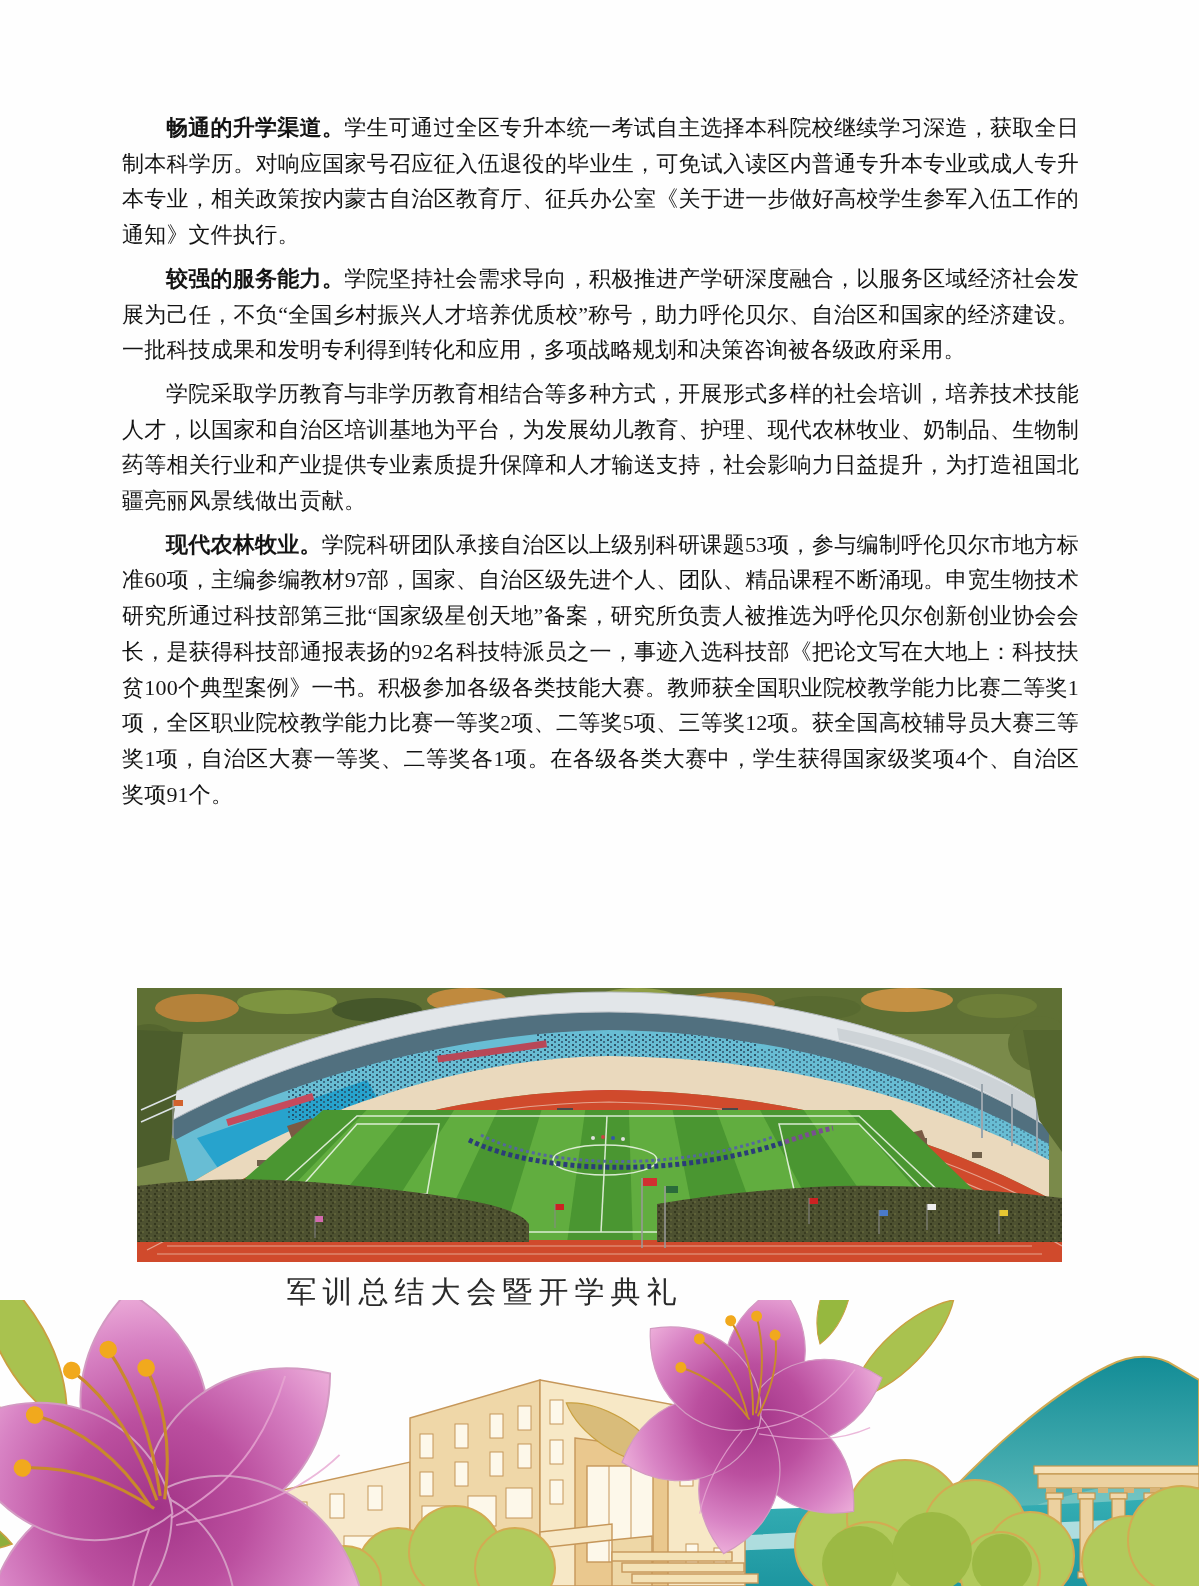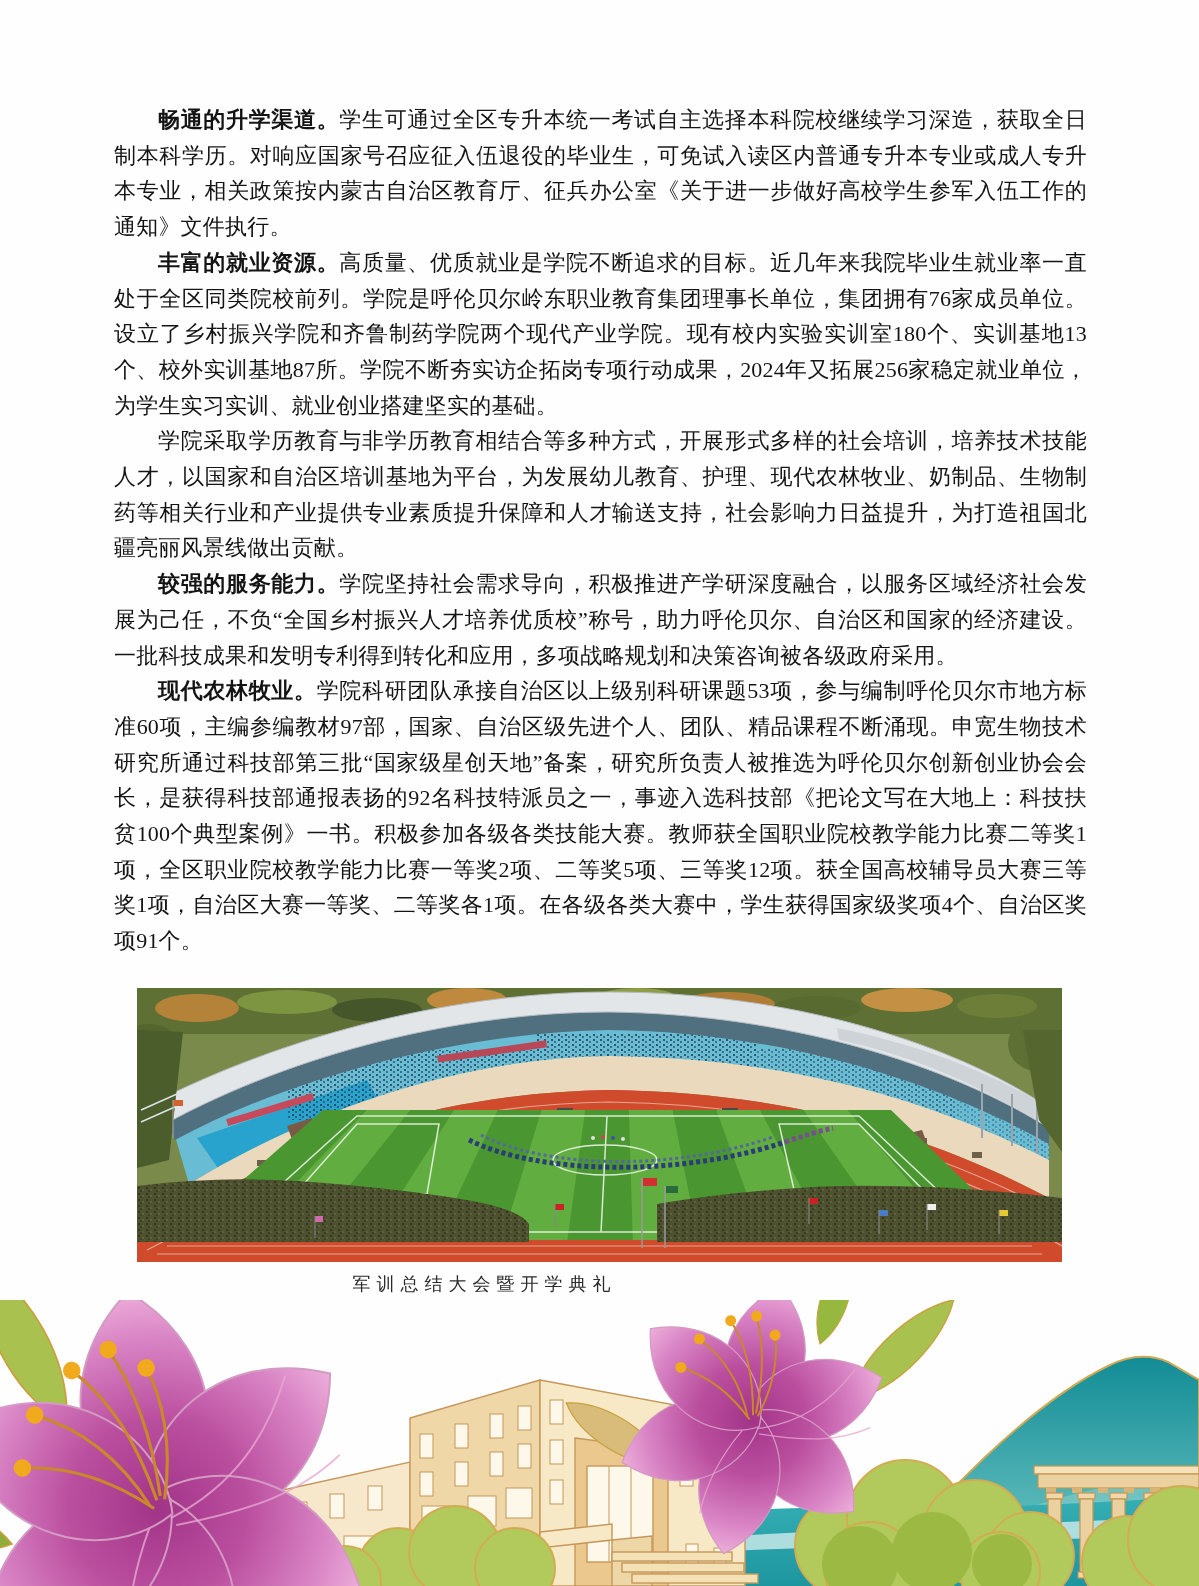--- a/index.html
+++ b/index.html
@@ -6,45 +6,44 @@
   body {
     width:1199px; height:1586px; background:#ffffff; overflow:hidden;
     font-family:"Liberation Serif","DejaVu Serif",serif;
   }
   .page { position:relative; width:1199px; height:1586px; background:#fefefe; }
   .article {
     position:absolute; left:114px; top:102px; width:973px;
     font-size:22px; line-height:35.7px; text-align:justify;
     color:#141414; letter-spacing:0.2px;
   }
-  .article p { margin:0; text-indent:2em; }
+  .article p { margin:8px; text-indent:2em; }
   .lead { font-weight:700; }
   .photo-figure {
     position:absolute; left:137px; top:988px; width:925px; height:274px;
     overflow:hidden; background:#7a8a4a;
   }
   .photo-figure svg { display:block; }
   .photo-caption {
     position:absolute; top:1272px; left:0; width:969px;
-    text-align:center; font-size:18px; letter-spacing:6px; color:#2a2a2a;
+    text-align:center; font-size:30px; letter-spacing:6px; color:#2a2a2a;
   }
   .decoration {
     position:absolute; left:0; top:1300px; width:1199px; height:286px;
   }
 </style>
 </head>
 <body>
 
 <div class="page">
 
   <div class="article">
     <p><b class="lead">畅通的升学渠道。</b><span>学生可通过全区专升本统一考试自主选择本科院校继续学习深造，获取全日制本科学历。对响应国家号召应征入伍退役的毕业生，可免试入读区内普通专升本专业或成人专升本专业，相关政策按内蒙古自治区教育厅、征兵办公室《关于进一步做好高校学生参军入伍工作的通知》文件执行。</span></p>
-    <p><b class="lead">丰富的就业资源。</b><span>高质量、优质就业是学院不断追求的目标。近几年来我院毕业生就业率一直处于全区同类院校前列。学院是呼伦贝尔岭东职业教育集团理事长单位，集团拥有76家成员单位。设立了乡村振兴学院和齐鲁制药学院两个现代产业学院。现有校内实验实训室180个、实训基地13个、校外实训基地87所。学院不断夯实访企拓岗专项行动成果，2024年又拓展256家稳定就业单位，为学生实习实训、就业创业搭建坚实的基础。</span></p>
+    <p><b class="lead">较强的服务能力。</b><span>学院坚持社会需求导向，积极推进产学研深度融合，以服务区域经济社会发展为己任，不负“全国乡村振兴人才培养优质校”称号，助力呼伦贝尔、自治区和国家的经济建设。一批科技成果和发明专利得到转化和应用，多项战略规划和决策咨询被各级政府采用。</span></p>
     <p><span>学院采取学历教育与非学历教育相结合等多种方式，开展形式多样的社会培训，培养技术技能人才，以国家和自治区培训基地为平台，为发展幼儿教育、护理、现代农林牧业、奶制品、生物制药等相关行业和产业提供专业素质提升保障和人才输送支持，社会影响力日益提升，为打造祖国北疆亮丽风景线做出贡献。</span></p>
-    <p><b class="lead">较强的服务能力。</b><span>学院坚持社会需求导向，积极推进产学研深度融合，以服务区域经济社会发展为己任，不负“全国乡村振兴人才培养优质校”称号，助力呼伦贝尔、自治区和国家的经济建设。一批科技成果和发明专利得到转化和应用，多项战略规划和决策咨询被各级政府采用。</span></p>
     <p><b class="lead">现代农林牧业。</b><span>学院科研团队承接自治区以上级别科研课题53项，参与编制呼伦贝尔市地方标准60项，主编参编教材97部，国家、自治区级先进个人、团队、精品课程不断涌现。申宽生物技术研究所通过科技部第三批“国家级星创天地”备案，研究所负责人被推选为呼伦贝尔创新创业协会会长，是获得科技部通报表扬的92名科技特派员之一，事迹入选科技部《把论文写在大地上：科技扶贫100个典型案例》一书。积极参加各级各类技能大赛。教师获全国职业院校教学能力比赛二等奖1项，全区职业院校教学能力比赛一等奖2项、二等奖5项、三等奖12项。获全国高校辅导员大赛三等奖1项，自治区大赛一等奖、二等奖各1项。在各级各类大赛中，学生获得国家级奖项4个、自治区奖项91个。</span></p>
   </div>
 
   <div class="photo-figure">
     <svg width="925" height="274" viewBox="0 0 925 274">
       <defs>
         <pattern id="crowd" width="7" height="5" patternUnits="userSpaceOnUse">
           <circle cx="2" cy="2" r="1" fill="#1d3348"></circle>
           <circle cx="5" cy="4" r="0.9" fill="#2a4560"></circle>
         </pattern>

